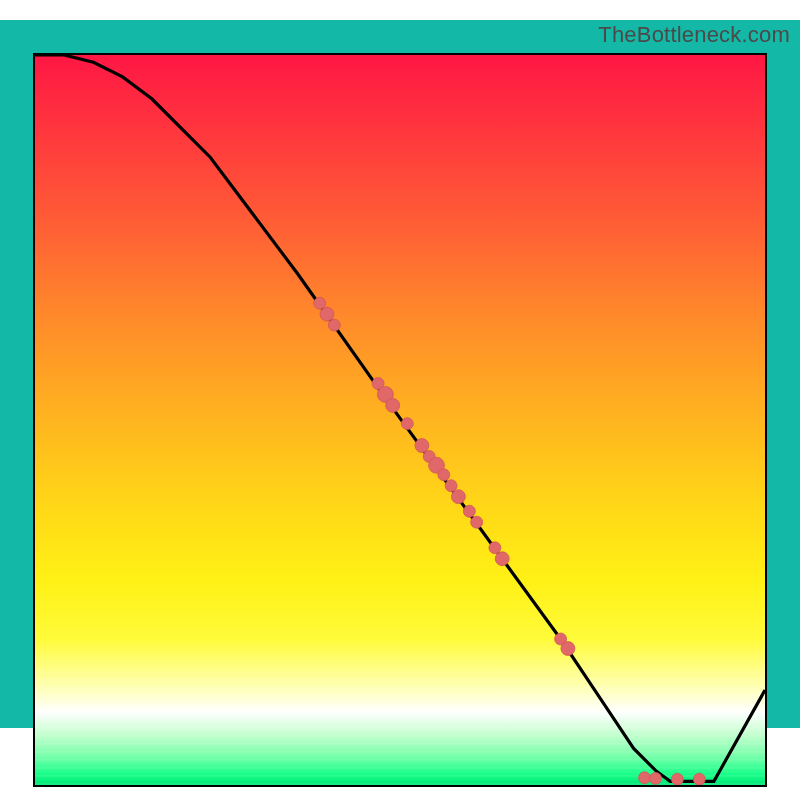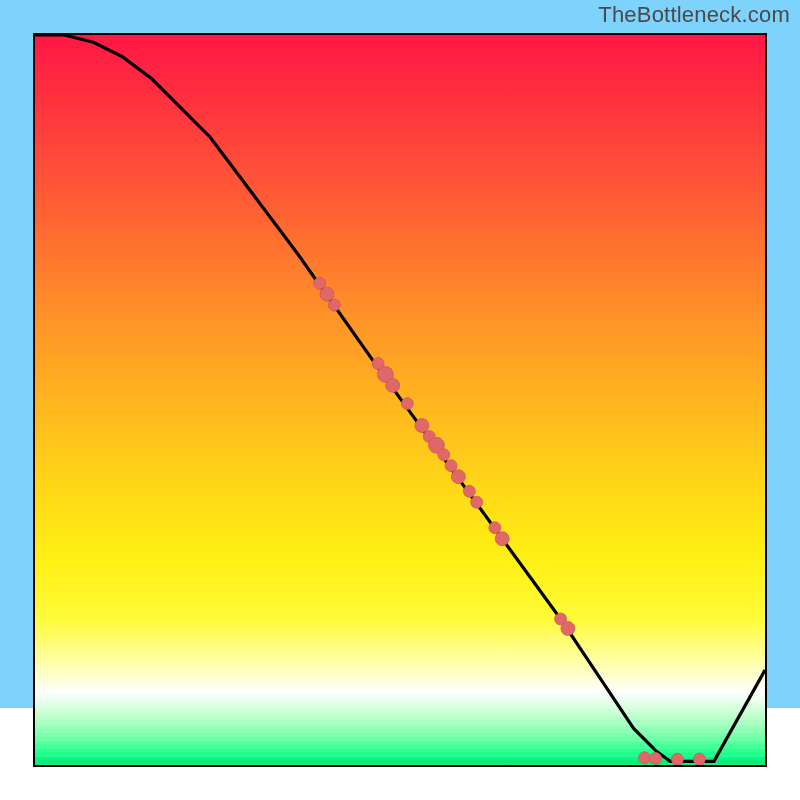--- a/index.html
+++ b/index.html
@@ -8,21 +8,22 @@
     width: 800px;
     height: 800px;
     overflow: hidden;
     background: #ffffff;
     font-family: Arial, Helvetica, sans-serif;
   }
   .outer {
     position: relative;
     width: 800px;
     height: 708px;
-    background: #7dd3fc;
+    background: #14b8a6;
+    margin-top: 20px;
   }
   .watermark {
     position: absolute;
     top: 2px;
     right: 10px;
     color: #4a4a4a;
     font-size: 22px;
     font-weight: 500;
     letter-spacing: 0.2px;
     z-index: 10;

